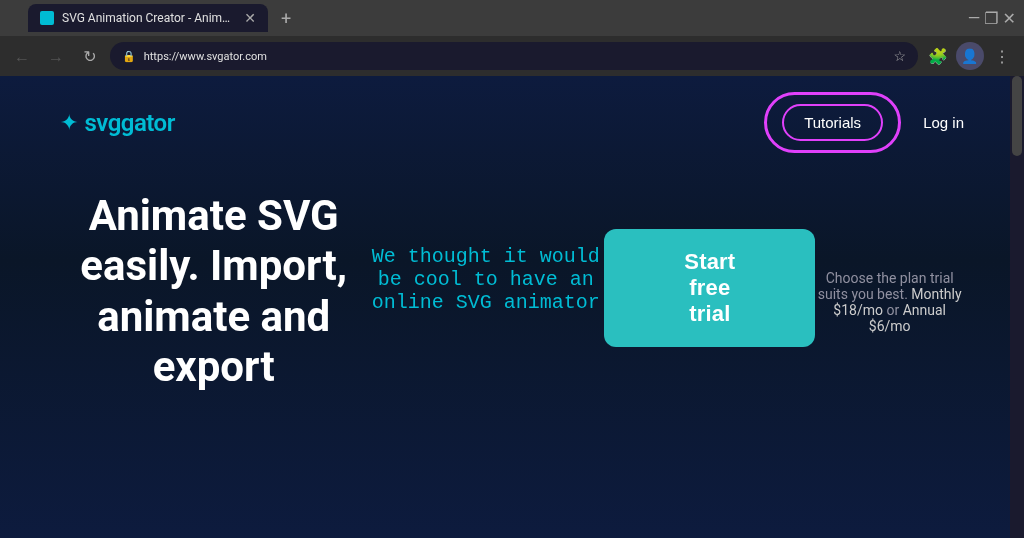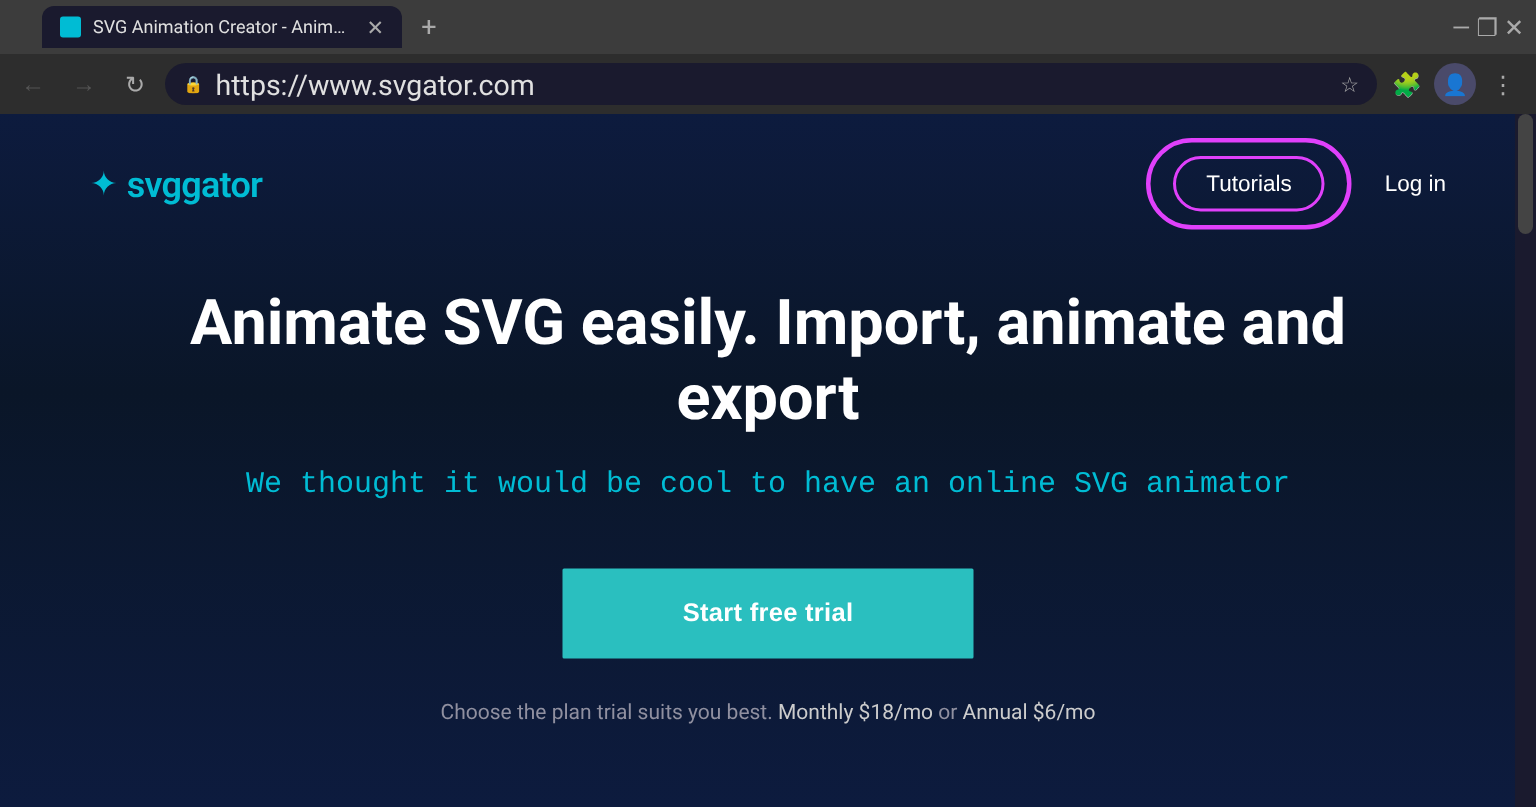--- a/index.html
+++ b/index.html
@@ -111,21 +111,21 @@
       gap: 8px;
     }
 
     .lock-icon {
       color: #aaa;
       font-size: 11px;
     }
 
     .address-text {
       color: #e0e0e0;
-      font-size: 19px;
+      font-size: 11px;
       flex: 1;
     }
 
     .star-icon {
       color: #aaa;
       font-size: 14px;
     }
 
     .nav-actions {
       display: flex;
@@ -220,21 +220,21 @@
       font-weight: 500;
       cursor: pointer;
       background: transparent;
       border: none;
       text-align: center;
     }
 
     
     .hero {
       display: flex;
-      flex-direction: column;
+      flex-direction: row;
       align-items: center;
       justify-content: center;
       text-align: center;
       padding: 50px 60px 0 60px;
     }
 
     .hero-title {
       color: #ffffff;
       font-size: 42px;
       font-weight: 700;
@@ -247,24 +247,24 @@
       color: #00bcd4;
       font-size: 20px;
       font-weight: 400;
       margin-bottom: 44px;
       font-family: Liberation Mono, monospace;
     }
 
     .cta-button {
       background: #2abfbf;
       color: #ffffff;
-      font-size: 17px;
+      font-size: 22px;
       font-weight: 600;
       padding: 20px 80px;
-      border-radius: 1px;
+      border-radius: 12px;
       border: none;
       cursor: pointer;
       letter-spacing: 0.2px;
       margin-bottom: 28px;
     }
 
     .pricing-note {
       color: #9090a0;
       font-size: 14px;
     }

